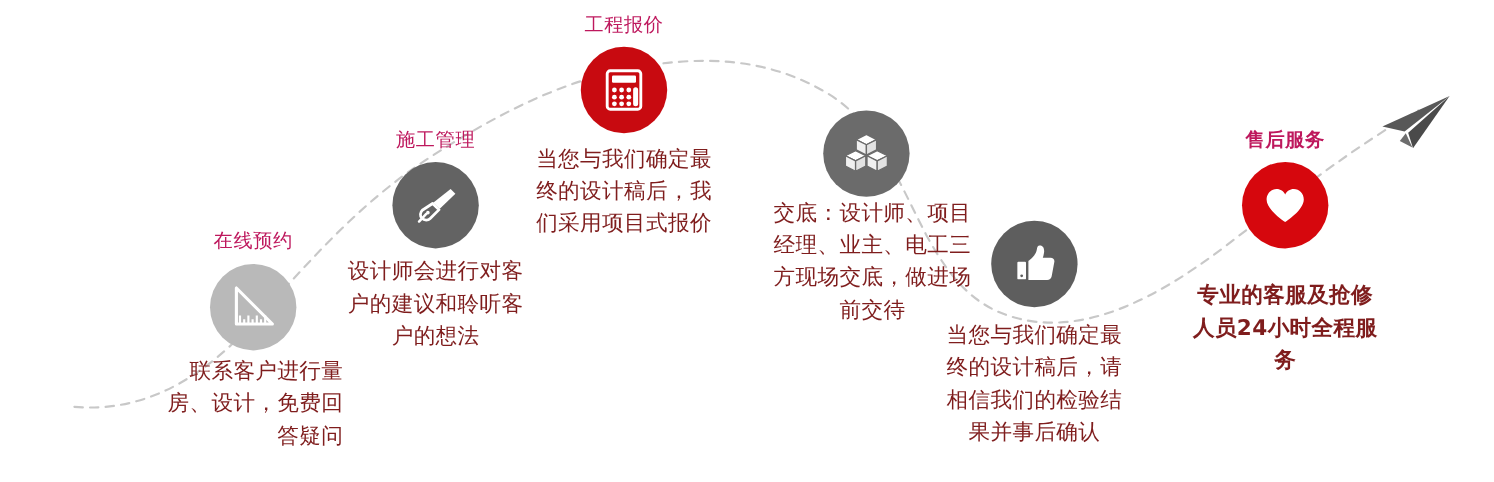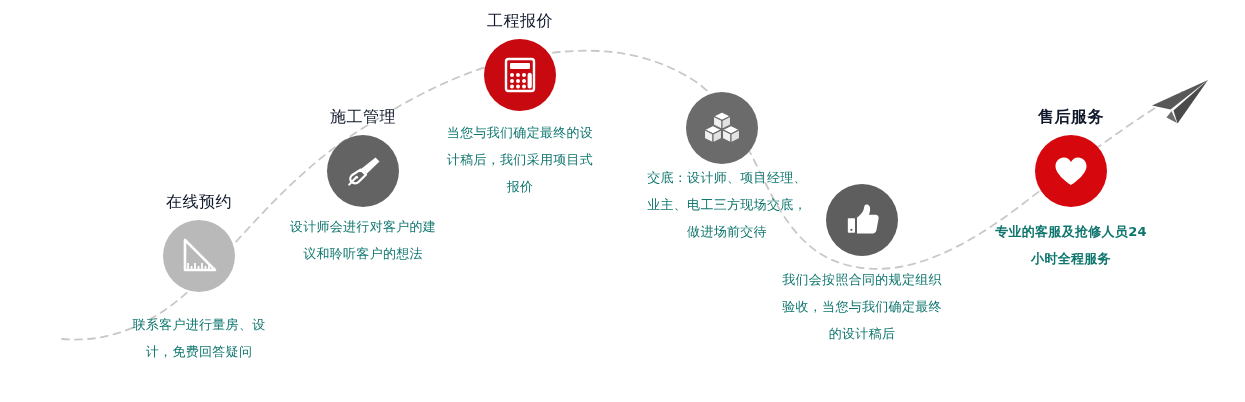--- a/index.html
+++ b/index.html
@@ -19,48 +19,48 @@
   }
   .curve-layer { position: absolute; left:0; top:0; width:1245px; height:402px; }
 
   .step {
     position: absolute;
     width: 160px;
     text-align: center;
   }
   .step-title {
     font-size: 16px;
-    color: #0f172a;
+    color: #be185d;
     line-height: 22px;
     letter-spacing: 0.5px;
     white-space: nowrap;
   }
   .icon-wrap {
     display: flex;
     align-items: center;
     justify-content: center;
   }
   .circle {
     border-radius: 50%;
     display: flex;
     align-items: center;
     justify-content: center;
   }
   .step-desc {
-    font-size: 13px;
+    font-size: 18px;
     line-height: 27px;
-    color: #0f766e;
+    color: #7f1d1d;
     letter-spacing: 0.3px;
   }
 
   
-  .s0 { left: 119px; top: 191px; }
+  .s0 { left: 131px; top: 191px; font-family: Liberation Mono, monospace; }
   .s0 .step-title { margin-bottom: 7px; }
   .s0 .circle { width: 72px; height: 72px; background: #b9b9b9; }
-  .s0 .step-desc { width: 150px; margin: 19px auto 0; }
+  .s0 .step-desc { width: 150px; margin: 6px auto 0; text-align: right; }
 
   .s1 { left: 283px; top: 106px; }
   .s1 .step-title { margin-bottom: 7px; }
   .s1 .circle { width: 72px; height: 72px; background: #636363; }
   .s1 .step-desc { width: 152px; margin: 6px auto 0; }
 
   .s2 { left: 440px; top: 10px; }
   .s2 .step-title { margin-bottom: 7px; }
   .s2 .circle { width: 72px; height: 72px; background: #c80a10; }
   .s2 .step-desc { width: 152px; margin: 8px auto 0; }
@@ -71,21 +71,21 @@
   .s3 .step-desc { width: 170px; margin: 0 auto; }
 
   .s4 { left: 782px; top: 184px; }
   .s4 .step-title { margin-bottom: 7px; }
   .s4 .circle { width: 72px; height: 72px; background: #5e5e5e; }
   .s4 .step-desc { width: 160px; margin: 10px auto 0; }
 
   .s5 { left: 991px; top: 106px; font-weight: bold; }
   .s5 .step-title { margin-bottom: 7px; }
   .s5 .circle { width: 72px; height: 72px; background: #d6070d; }
-  .s5 .step-desc { width: 156px; margin: 11px auto 0; text-align: center; }
+  .s5 .step-desc { width: 156px; margin: 26px auto 0; text-align: center; }
 
   .plane {
     position: absolute;
     left: 1148px; top: 78px;
     width: 62px; height: 48px;
   }
 </style>
 </head>
 <body>
 
@@ -198,21 +198,21 @@
         <svg width="42" height="42" viewBox="0 0 42 42">
           <path d="M 16 18.5 C 16 18.5 20.5 15.4 22.3 11.4 C 23.6 8.5 22.8 6 25.2 5.6
                    C 27.8 5.2 29.4 7.6 29.1 11 C 28.9 13.3 28 15.8 28 15.8
                    L 34.4 15.8 C 36.6 15.8 38 17.4 37.6 19.4 L 35.4 31.2
                    C 35.05 33.1 33.6 34.4 31.6 34.4 L 16 34.4 Z" fill="#ffffff"></path>
           <rect x="6.2" y="18.6" width="8.4" height="15.8" rx="1.4" fill="#ffffff" stroke="#5e5e5e" stroke-width="1.2"></rect>
           <circle cx="10.4" cy="30.8" r="1.15" fill="#5e5e5e"></circle>
         </svg>
       </div>
     </div>
-    <div class="step-desc">我们会按照合同的规定组织验收，当您与我们确定最终的设计稿后</div>
+    <div class="step-desc">当您与我们确定最终的设计稿后，请相信我们的检验结果并事后确认</div>
   </div>
 
   <div class="step s5">
     <div class="step-title">售后服务</div>
     <div class="icon-wrap">
       <div class="circle">
         <svg width="42" height="42" viewBox="0 0 42 42">
           <path d="M 21 35 C 21 35 5.5 25.2 5.5 16.2 C 5.5 11.2 9.3 7.6 13.8 7.6
                    C 17.2 7.6 19.7 9.6 21 12.1 C 22.3 9.6 24.8 7.6 28.2 7.6
                    C 32.7 7.6 36.5 11.2 36.5 16.2 C 36.5 25.2 21 35 21 35 Z" fill="#ffffff"></path>

